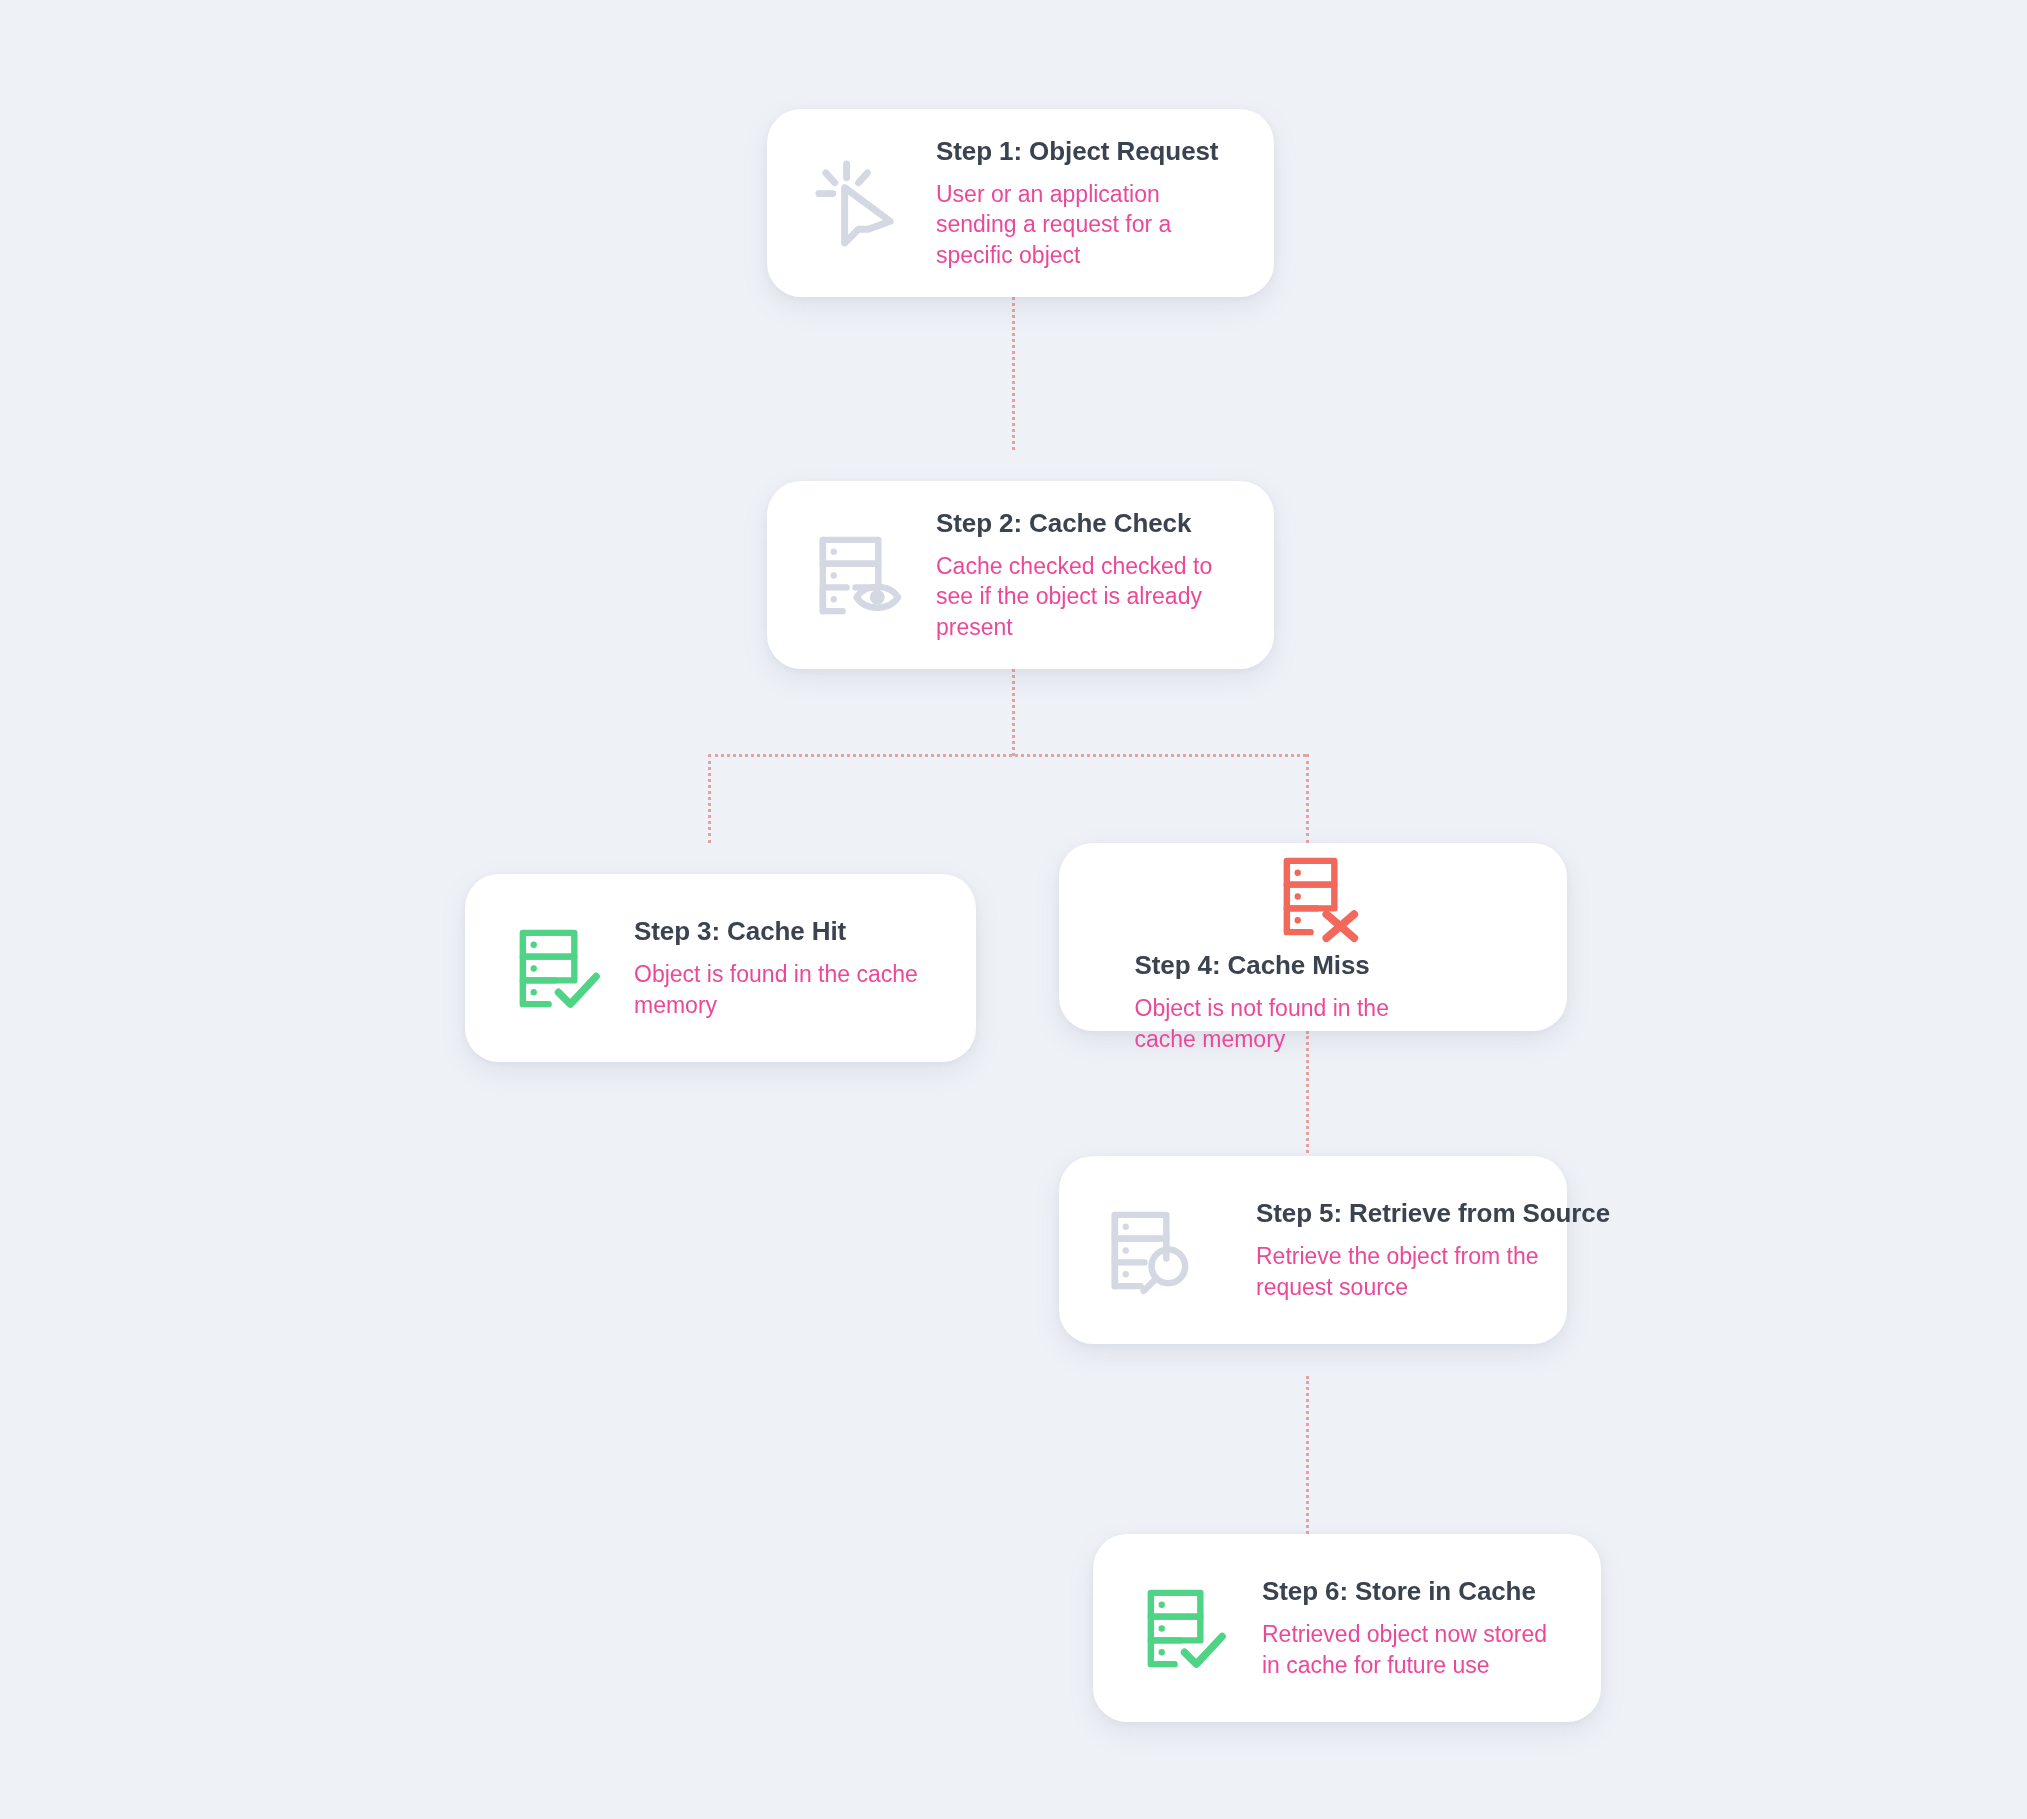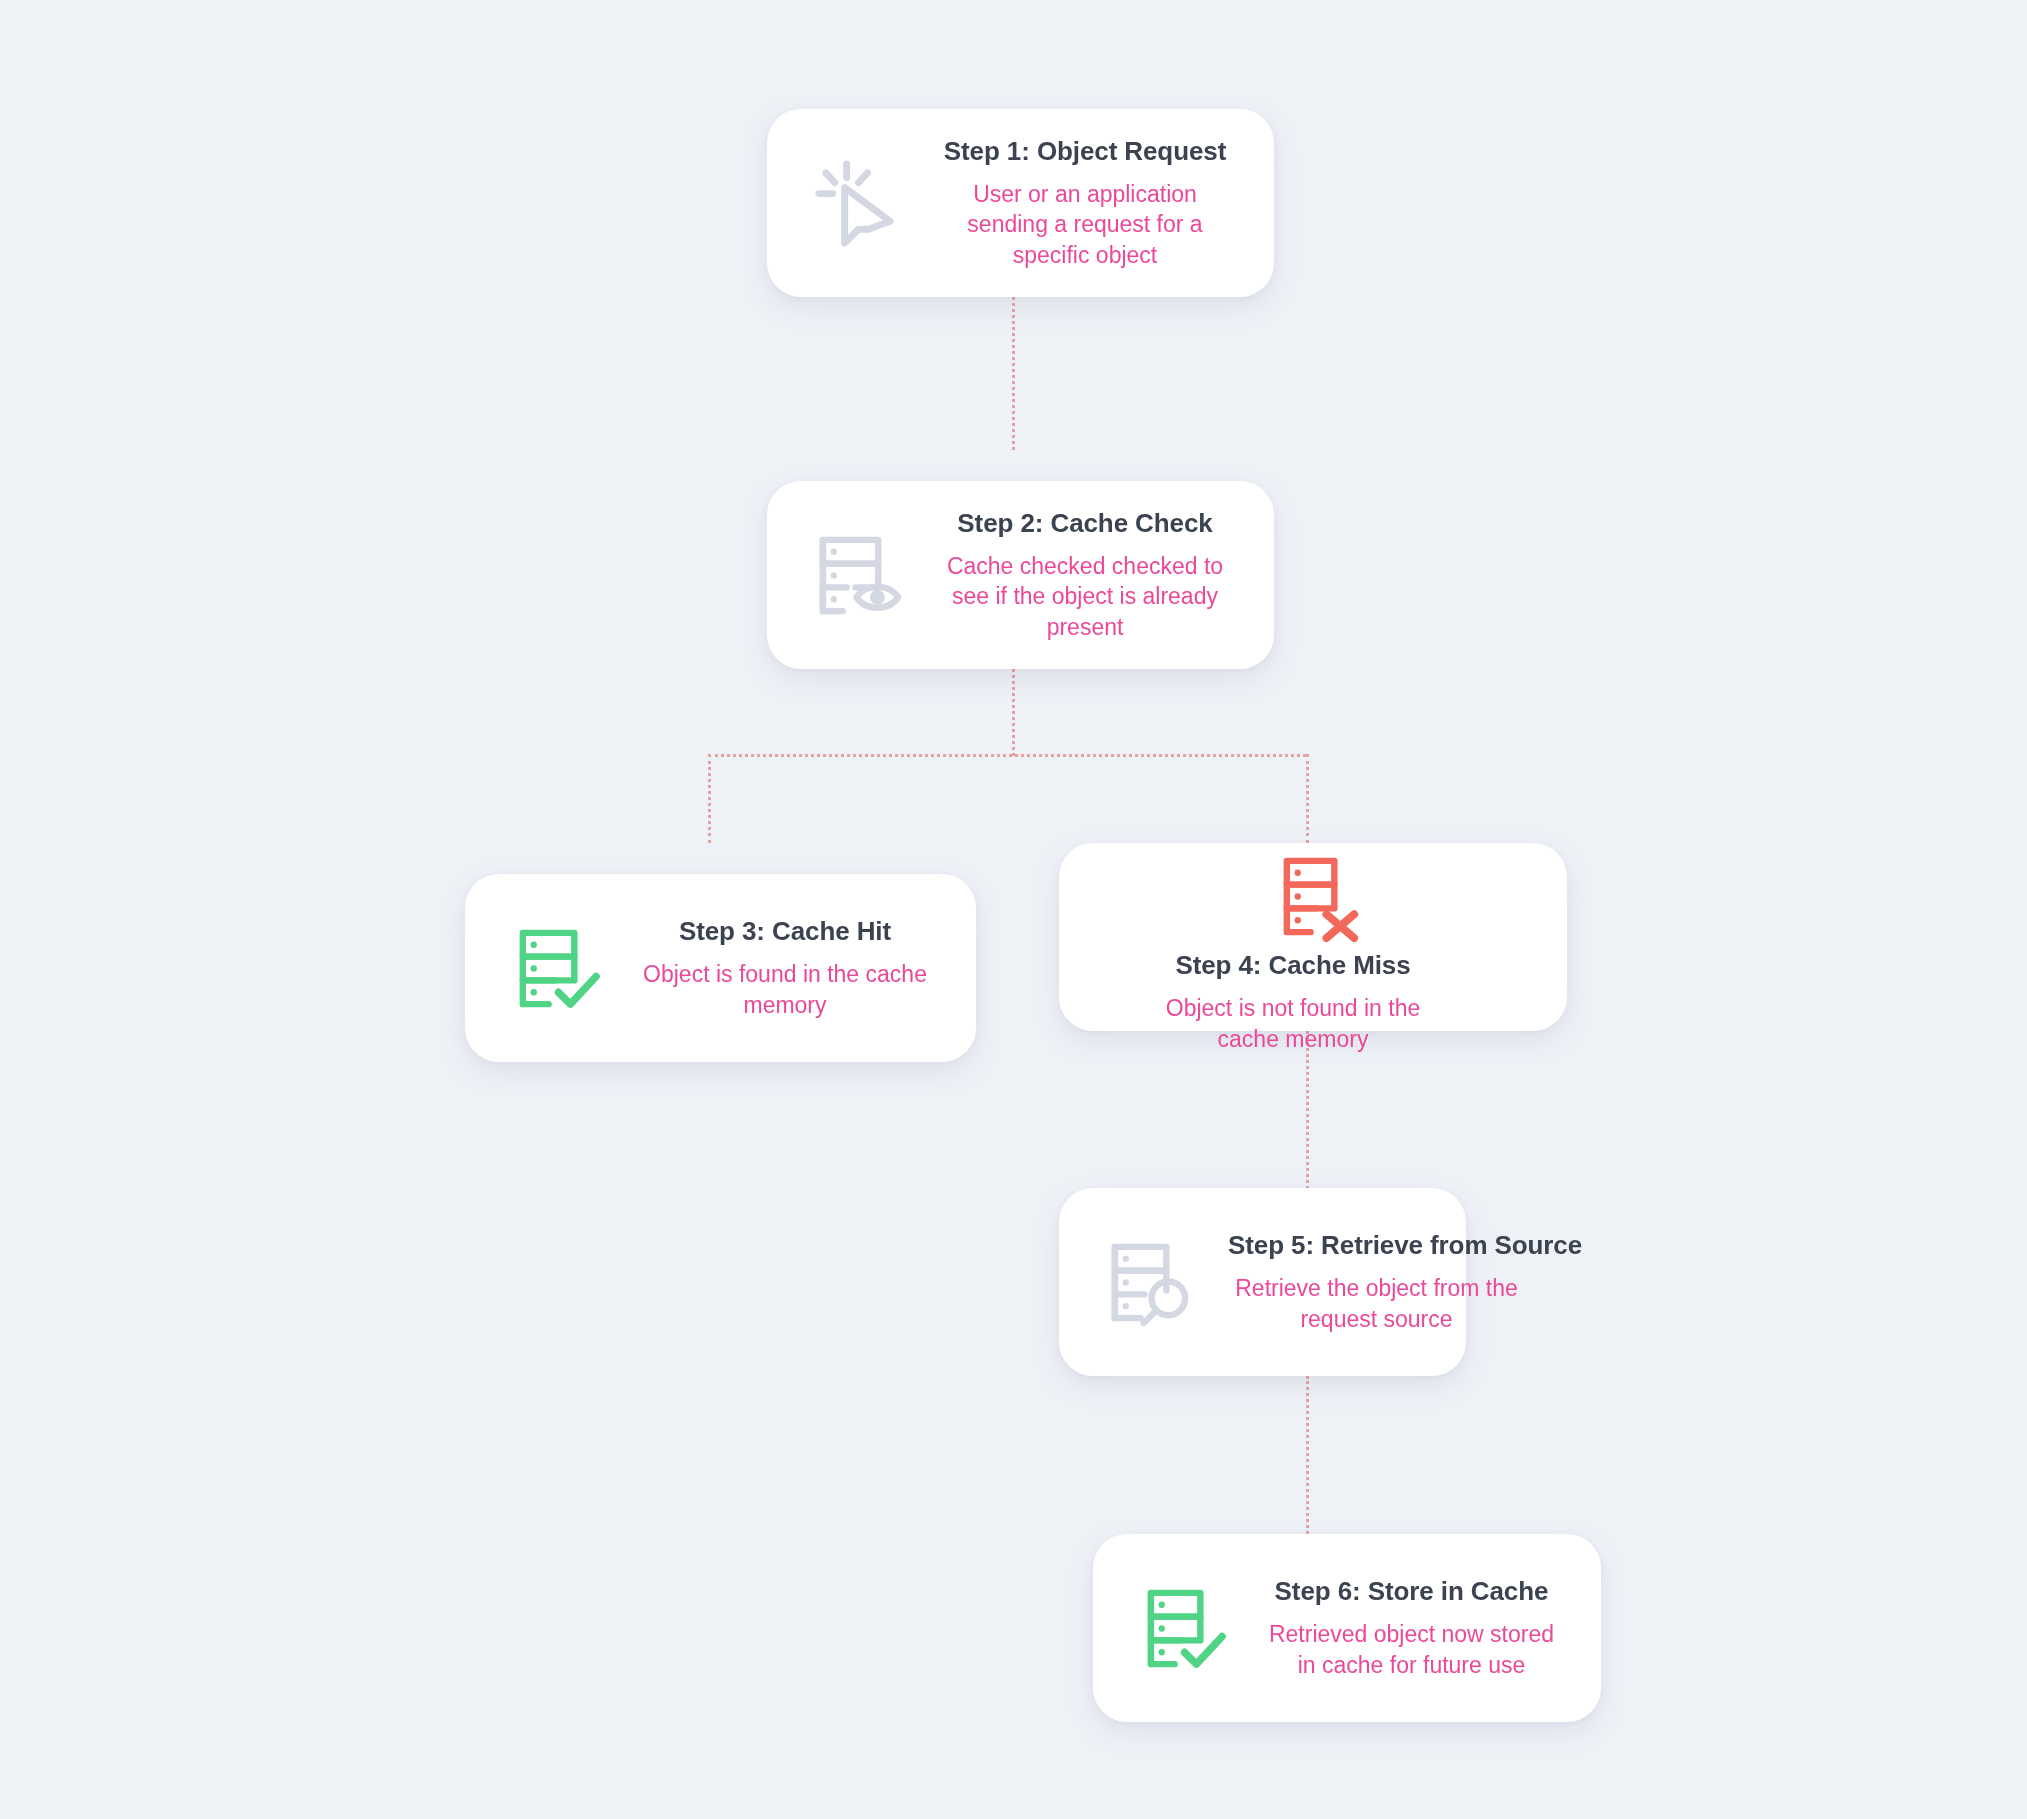--- a/index.html
+++ b/index.html
@@ -57,21 +57,20 @@
   }
   .card-icon svg {
     width: 99px;
     height: 99px;
     display: block;
   }
 
   .card-text {
     flex: 1 1 auto;
     padding-right: 40px;
-    text-align: center;
   }
 
   .card-title {
     font-size: 26px;
     font-weight: bold;
     color: #3b4250;
     letter-spacing: -0.1px;
     margin-bottom: 12px;
     white-space: nowrap;
   }
@@ -81,21 +80,21 @@
     line-height: 1.33;
     color: #ec4899;
     max-width: 317px;
   }
 
   
   #card-1 { left: 767px; top: 109px;  width: 507px; height: 188px; }
   #card-2 { left: 767px; top: 450px;  width: 507px; height: 188px; margin-top: 31px; }
   #card-3 { left: 465px; top: 874px;  width: 511px; height: 188px; }
   #card-4 { left: 1059px; top: 843px; width: 508px; height: 188px; flex-direction: column; }
-  #card-5 { left: 1059px; top: 1188px; width: 407px; height: 188px; }
+  #card-5 { left: 1059px; top: 1156px; width: 508px; height: 188px; gap: 28px; }
   #card-6 { left: 1059px; top: 1534px; width: 508px; height: 188px; margin-left: 34px; }
 
   
   #card-5 .card-desc { max-width: 297px; }
 </style>
 </head>
 <body>
 
 <div id="canvas">
 

